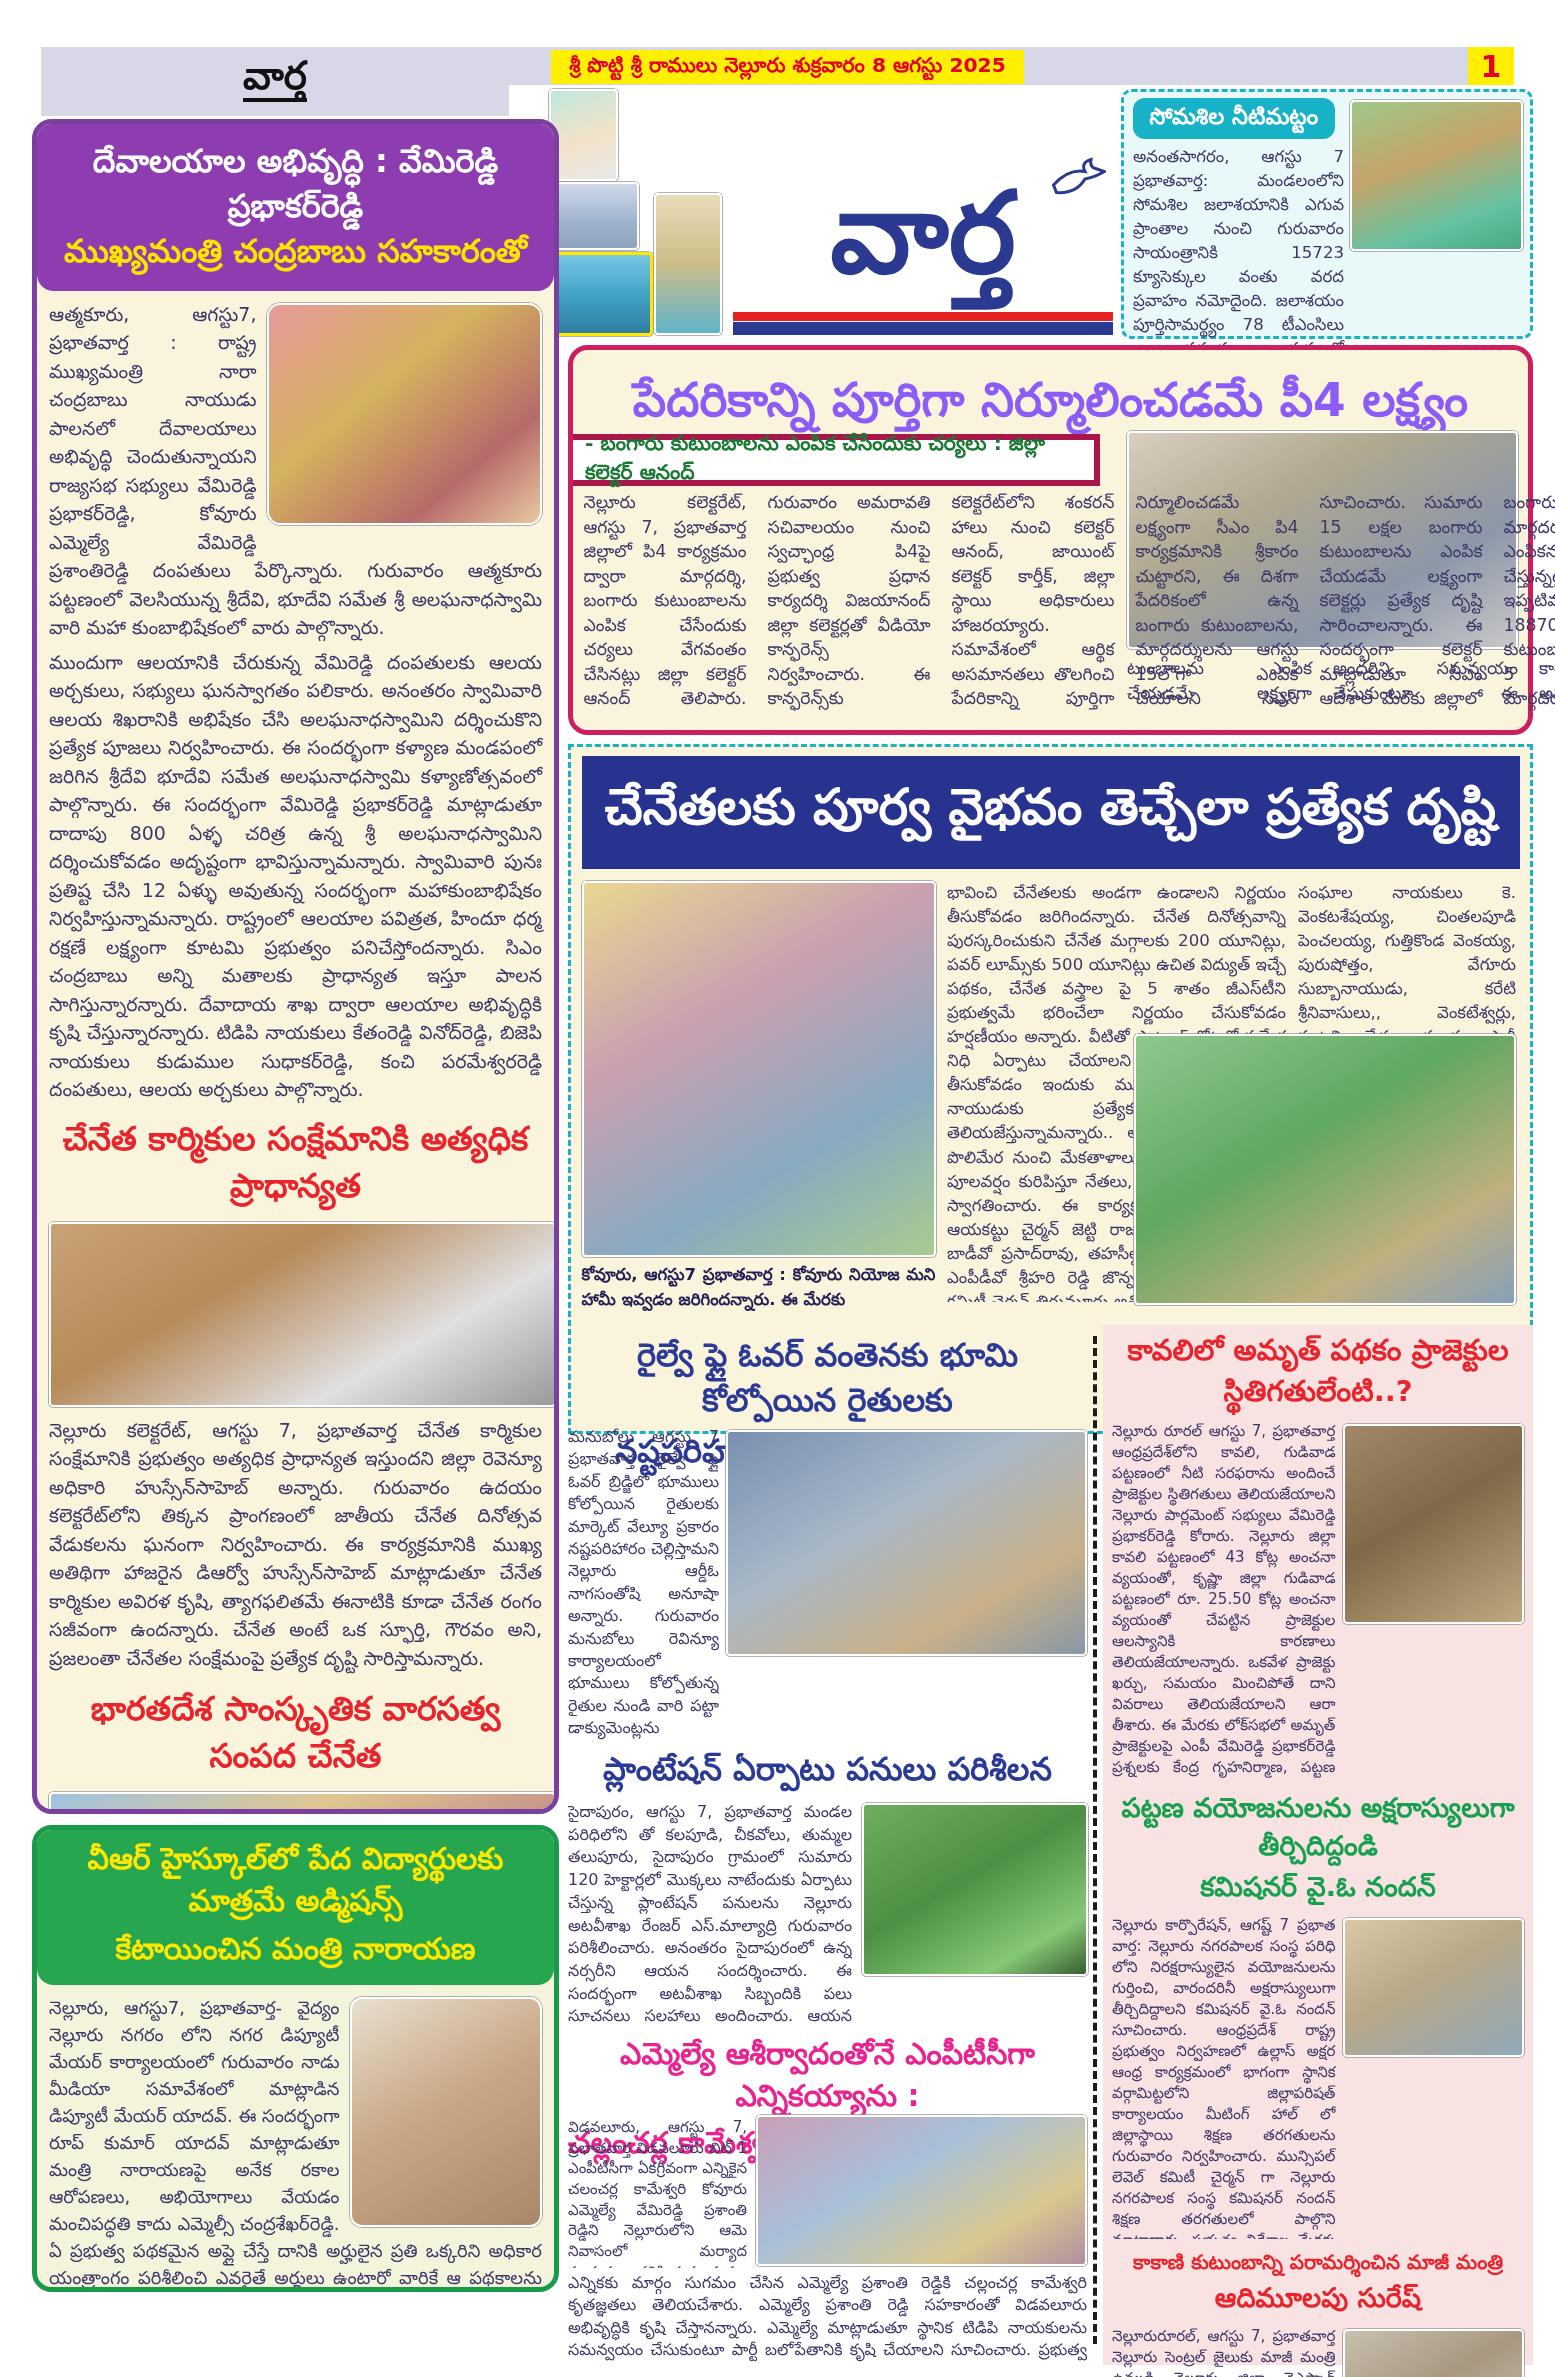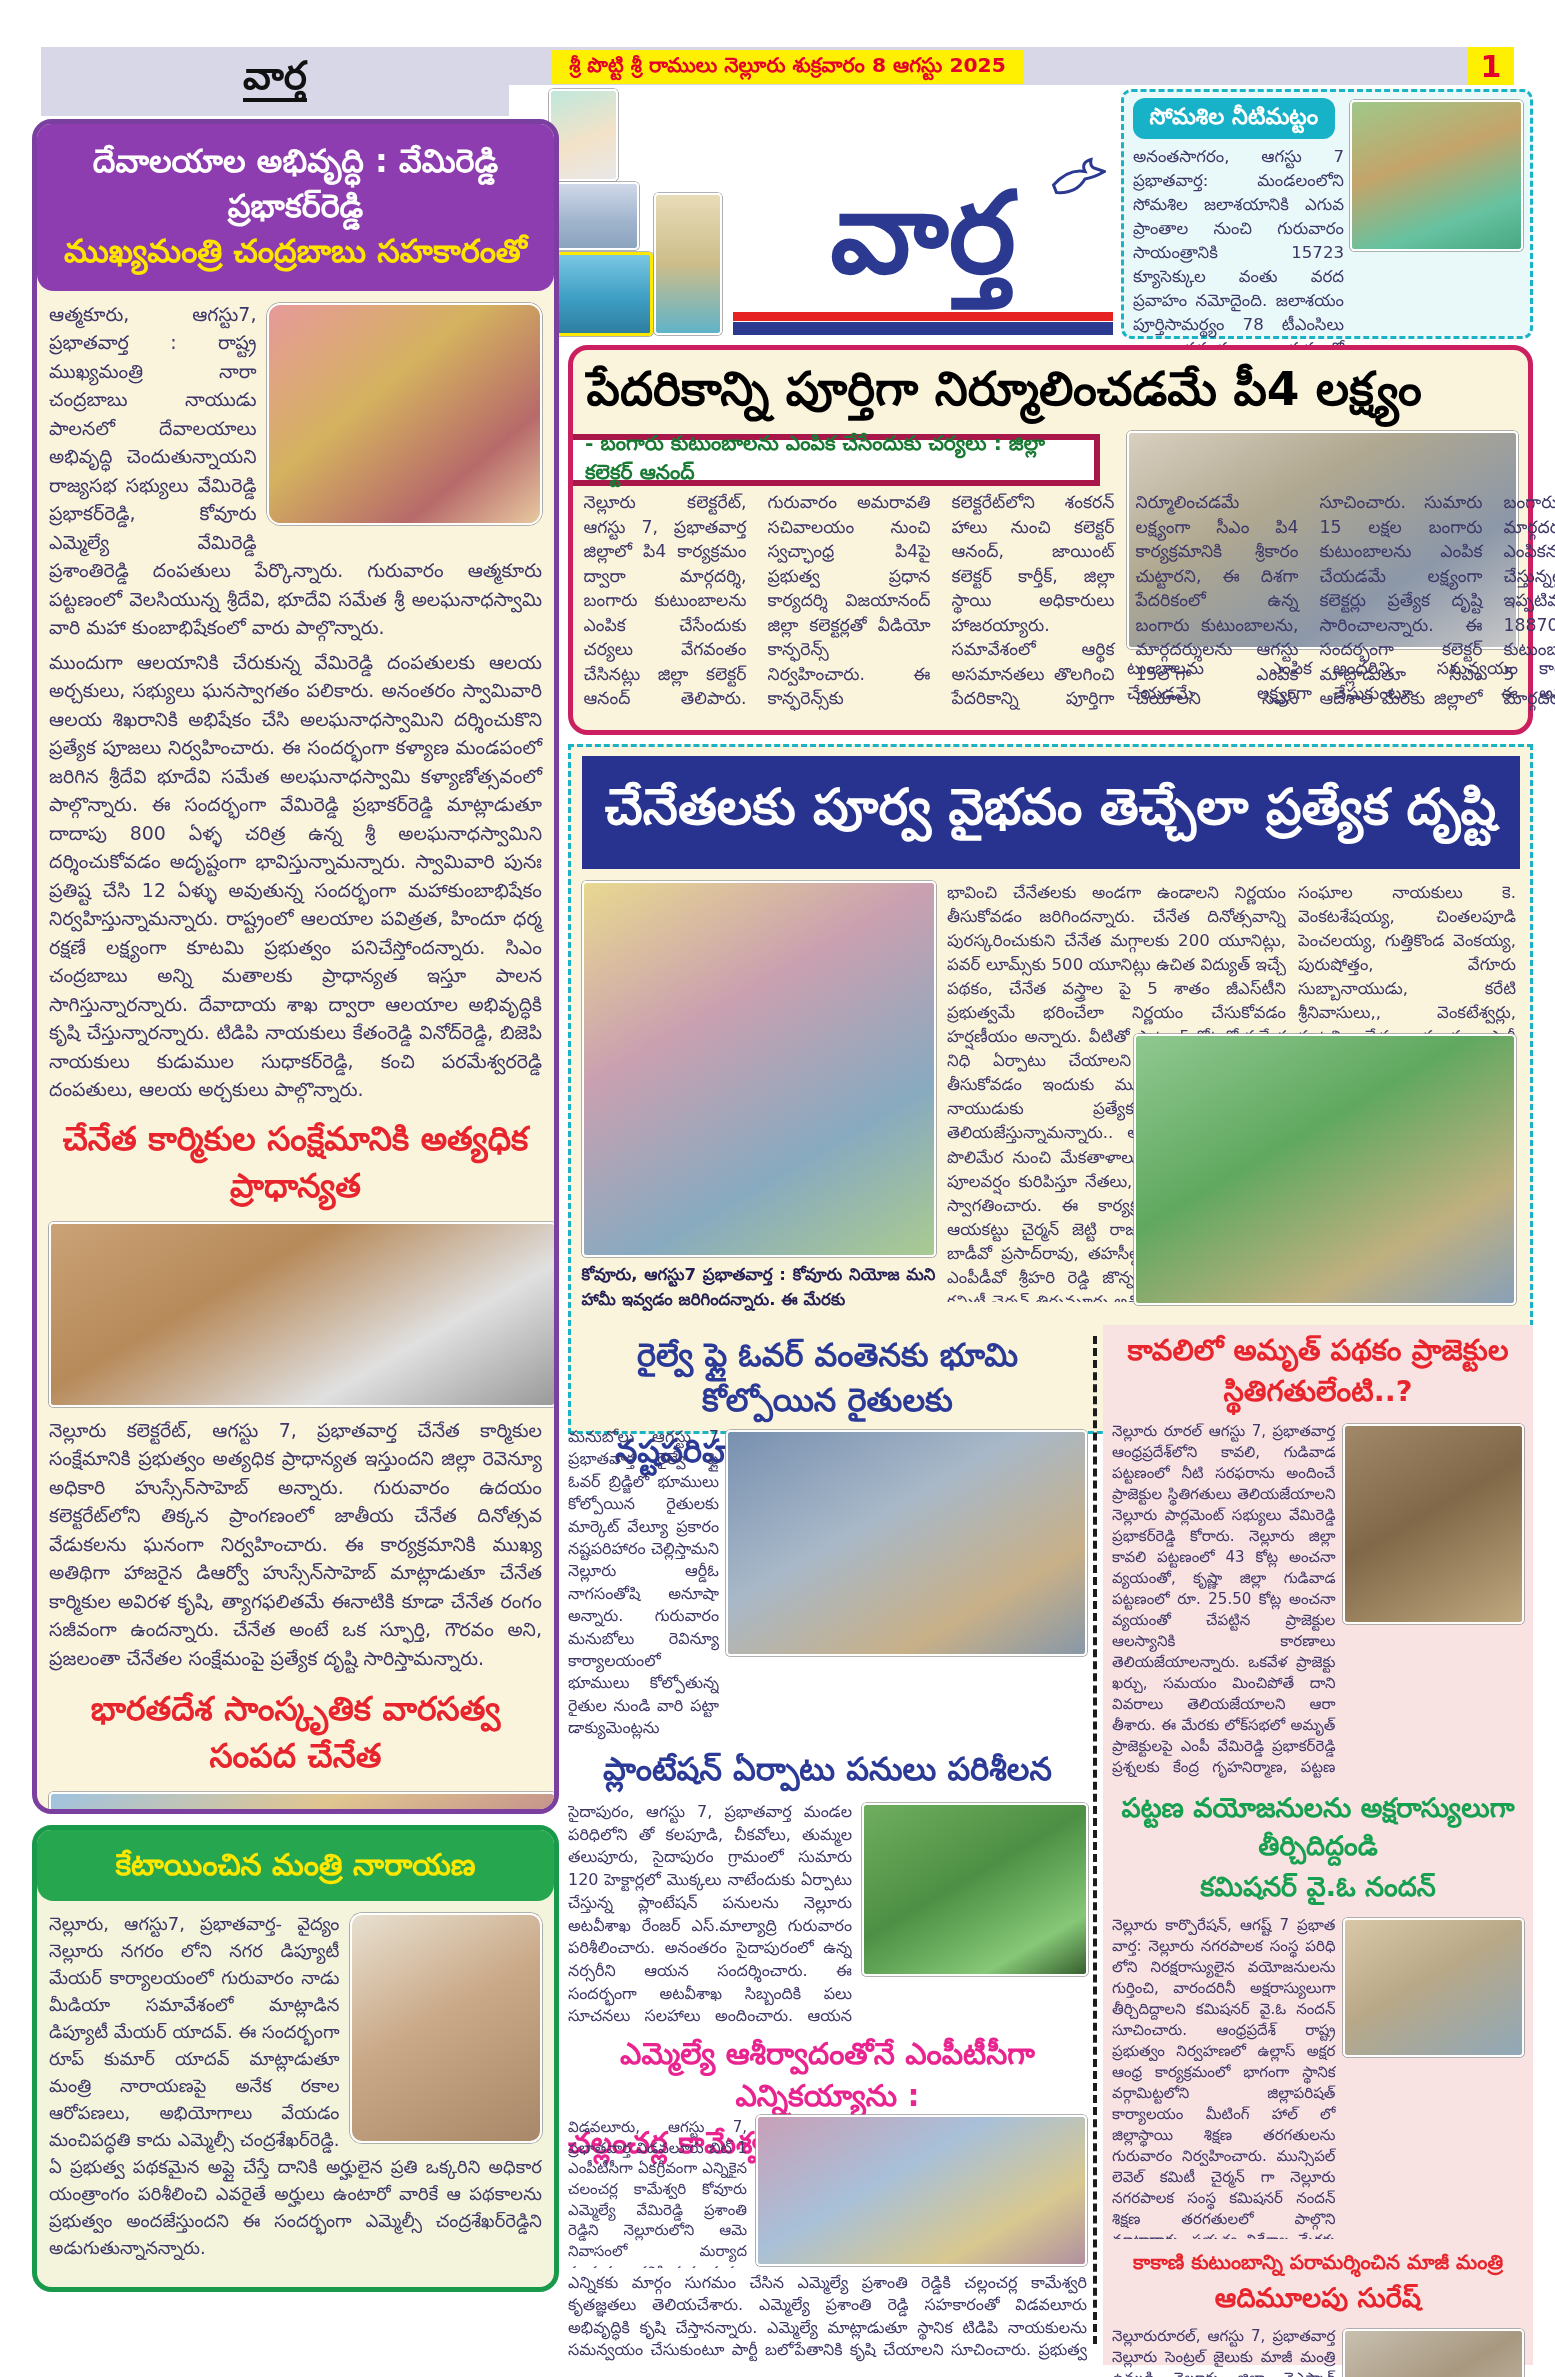--- a/index.html
+++ b/index.html
@@ -77,31 +77,32 @@
      <div class="photo" style="margin:0 12px;width:503px;height:181px;background:linear-gradient(150deg,#caa276,#b78a5a 35%,#e0e0e0 70%,#9a9a9a);"></div>
      <div class="body-txt" style="padding:9px 12px 0;">నెల్లూరు కలెక్టరేట్, ఆగస్టు 7, ప్రభాతవార్త  చేనేత కార్మికుల సంక్షేమానికి ప్రభుత్వం అత్యధిక ప్రాధాన్యత ఇస్తుందని జిల్లా రెవెన్యూ అధికారి హుస్సేన్‌సాహెబ్ అన్నారు. గురువారం ఉదయం కలెక్టరేట్‌లోని తిక్కన ప్రాంగణంలో జాతీయ చేనేత దినోత్సవ వేడుకలను ఘనంగా నిర్వహించారు. ఈ కార్యక్రమానికి ముఖ్య అతిథిగా హాజరైన డిఆర్వో హుస్సేన్‌సాహెబ్ మాట్లాడుతూ చేనేత కార్మికుల అవిరళ కృషి, త్యాగఫలితమే ఈనాటికి కూడా చేనేత రంగం సజీవంగా ఉందన్నారు. చేనేత అంటే ఒక స్ఫూర్తి, గౌరవం అని, ప్రజలంతా చేనేతల సంక్షేమంపై ప్రత్యేక దృష్టి సారిస్తామన్నారు.</div>
 
      <div class="hl-red" style="font-size:33px;margin:16.6px 7.5px 9px;">భారతదేశ సాంస్కృతిక వారసత్వ సంపద చేనేత</div>
      <div class="photo" style="margin:0 12px;width:503px;height:188px;background:linear-gradient(150deg,#9fc3e0,#e0c690 35%,#c08a8a 70%,#8fae7a);"></div>
 
   </div>
 
   <div class="abs" style="left:32px;top:1825px;width:527px;height:467px;background:#f4f4dc;border:5.3px solid #199a4b;border-radius:19.6px;overflow:hidden;">
      <div style="background:#26a64e;padding:10.5px 7.5px 12px;text-align:center;border-radius:0 0 16.6px 16.6px;">
+        <div style="color:#ffe800;font-weight:bold;font-size:30px;">వీఆర్ హైస్కూల్‌లో పేద విద్యార్థులకు మాత్రమే అడ్మిషన్స్</div>
         <div style="color:#ffe800;font-weight:bold;font-size:30px;margin-top:6px;">కేటాయించిన మంత్రి నారాయణ</div>
      </div>
      <div style="padding:9px 12px 0;">
         <div class="photo" style="float:right;width:188px;height:226px;margin:3px 0 7.5px 10.5px;border-radius:12px;background:linear-gradient(150deg,#e8e0d0,#caa988 45%,#a88868);"></div>
         <div class="body-txt" style="font-size:18px;">నెల్లూరు, ఆగస్టు7, ప్రభాతవార్త- వైద్యం  నెల్లూరు నగరం లోని నగర డిప్యూటీ మేయర్ కార్యాలయంలో గురువారం నాడు మీడియా సమావేశంలో మాట్లాడిన డిప్యూటీ మేయర్ యాదవ్. ఈ సందర్భంగా రూప్ కుమార్ యాదవ్ మాట్లాడుతూ మంత్రి నారాయణపై అనేక రకాల ఆరోపణలు, అభియోగాలు వేయడం మంచిపద్ధతి కాదు ఎమ్మెల్సీ చంద్రశేఖర్‌రెడ్డి. ఏ ప్రభుత్వ పథకమైన అప్లై చేస్తే దానికి అర్హులైన ప్రతి ఒక్కరిని అధికార యంత్రాంగం పరిశీలించి ఎవరైతే అర్హులు ఉంటారో వారికే ఆ పథకాలను ప్రభుత్వం అందజేస్తుందని ఈ సందర్భంగా ఎమ్మెల్సీ చంద్రశేఖర్‌రెడ్డిని అడుగుతున్నానన్నారు.</div>
 
      </div>
   </div>
 
   <div class="abs cream" style="left:568px;top:345px;width:965px;height:390px;border:5.3px solid #cc1f60;border-radius:19.6px;padding:7.5px 13.5px;">
-     <div style="color:#000000;font-weight:bold;font-size:47px;text-align:left;margin-top:3px;">పేదరికాన్ని పూర్తిగా నిర్మూలించడమే  పీ4 లక్ష్యం</div>
+     <div style="color:#8b5cf6;font-weight:bold;font-size:47px;text-align:center;margin-top:14px;">పేదరికాన్ని పూర్తిగా నిర్మూలించడమే  పీ4 లక్ష్యం</div>
      <div class="abs" style="left:0;top:84px;width:527px;height:52px;background:#ffffff;border-top:6px solid #a8164a;border-bottom:6px solid #a8164a;border-right:6px solid #a8164a;display:flex;align-items:center;padding-left:12px;">
         <span style="color:#1a7a33;font-weight:bold;font-size:20.3px;">- బంగారు కుటుంబాలను ఎంపిక చేసేందుకు  చర్యలు : జిల్లా కలెక్టర్ ఆనంద్</span>
      </div>
      <div class="abs photo" style="left:554px;top:81px;width:391px;height:218px;background:linear-gradient(150deg,#d8cfc0,#b0a890 35%,#8c97a8 70%,#c8c8c8);"></div>
      <div class="abs body-txt cols3" style="left:10.5px;top:140px;width:531px;height:238px;font-size:17.3px;line-height:1.42;">నెల్లూరు కలెక్టరేట్, ఆగస్టు 7, ప్రభాతవార్త  జిల్లాలో పి4 కార్యక్రమం ద్వారా మార్గదర్శి, బంగారు కుటుంబాలను ఎంపిక చేసేందుకు చర్యలు వేగవంతం చేసినట్లు జిల్లా కలెక్టర్ ఆనంద్ తెలిపారు. గురువారం అమరావతి సచివాలయం నుంచి స్వచ్ఛాంధ్ర పి4పై ప్రభుత్వ ప్రధాన కార్యదర్శి విజయానంద్ జిల్లా కలెక్టర్లతో వీడియో కాన్ఫరెన్స్ నిర్వహించారు. ఈ కాన్ఫరెన్స్‌కు కలెక్టరేట్‌లోని శంకరన్ హాలు నుంచి కలెక్టర్ ఆనంద్, జాయింట్ కలెక్టర్ కార్తీక్, జిల్లా స్థాయి అధికారులు హాజరయ్యారు. సమావేశంలో ఆర్థిక అసమానతలు తొలగించి పేదరికాన్ని పూర్తిగా నిర్మూలించడమే లక్ష్యంగా సీఎం పి4 కార్యక్రమానికి శ్రీకారం చుట్టారని, ఈ దిశగా పేదరికంలో ఉన్న బంగారు కుటుంబాలను, మార్గదర్శులను ఆగస్టు 15లోగా ఎంపిక చేయాలని సిఎస్ సూచించారు. సుమారు 15 లక్షల బంగారు కుటుంబాలను ఎంపిక చేయడమే లక్ష్యంగా కలెక్టర్లు ప్రత్యేక దృష్టి సారించాలన్నారు. ఈ సందర్భంగా కలెక్టర్ మాట్లాడుతూ సీఎం ఆదేశాల మేరకు జిల్లాలో బంగారు కుటుంబాలు, మార్గదర్శులను ఎంపికను వేగవంతం చేస్తున్నట్లు చెప్పారు. ఇప్పటివరకు జిల్లాలో 18870 బంగారు కుటుంబాలను, సుమారు 5 వేల మంది మార్గదర్శులను ఎంపిక చేసినట్లు చెప్పారు. జిల్లా వ్యాప్తంగా సుమారు 30 వేల బంగారు కు</div>
      <div class="abs body-txt cols2" style="left:554px;top:306px;width:391px;height:72px;font-size:17.3px;line-height:1.42;">టుంబాలను ఎంపిక చేయడమే లక్ష్యంగా అందరిని సమన్వయం చేసుకుంటూ ఈ కార్యక్రమాన్ని పక్కాగా అమలు చేసేందుకు ప్రత్యేకంగా కృషి చేస్తున్నట్లు చెప్పారు. ఈ కార్యక్రమంలో డిఆర్ఓ హుస్సేన్ సాహెబ్, సిపివో నరసింహారావు, జిల్లా వ్యవసాయ శాఖ అధికారి సత్యవాణి, పరిశ్రమలశాఖ జిఎం మారుతి ప్రసాద్ తదితరులు పాల్గొన్నారు.</div>
   </div>
 
   <div class="abs cream" style="left:568px;top:744px;width:965px;height:690px;border:3.8px dashed #1ab3c5;padding:9px 10.5px;">
      <div style="background:#27338f;height:113px;display:flex;align-items:center;justify-content:center;">

